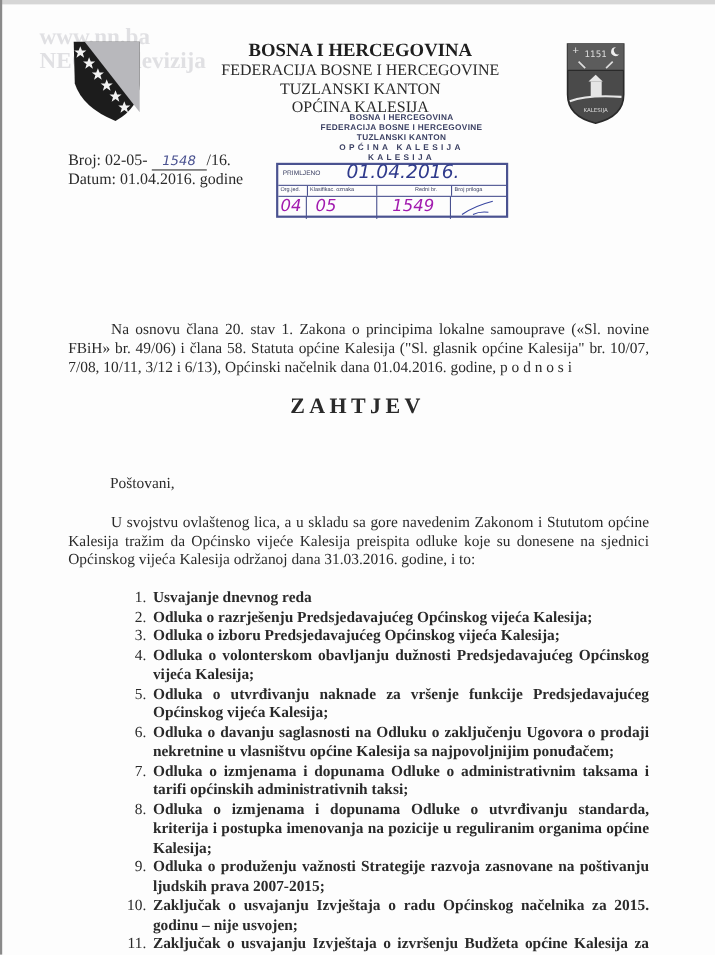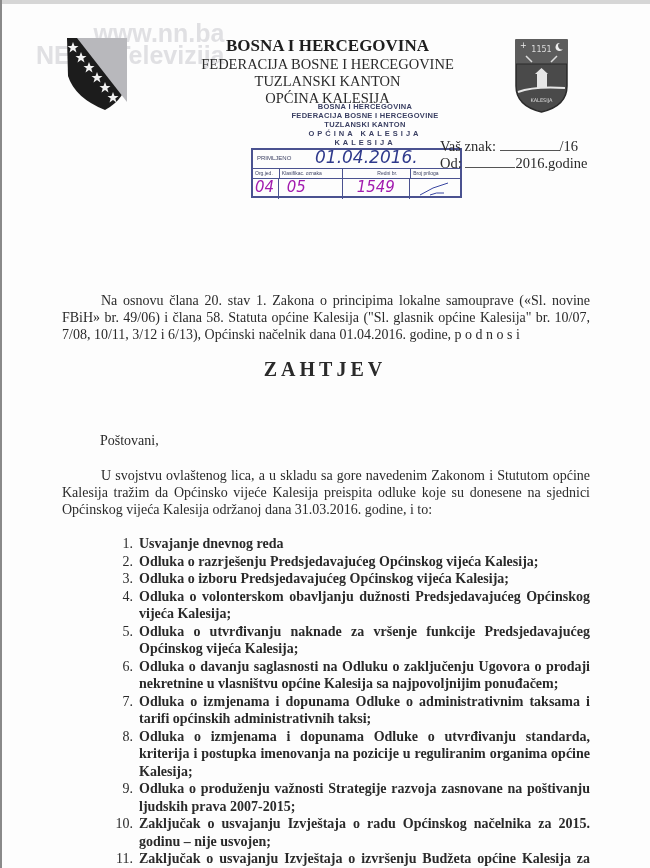--- a/index.html
+++ b/index.html
@@ -9,22 +9,22 @@
     font-family: "Liberation Serif", "DejaVu Serif", serif;
     color: #2a2a2a;
     position: relative;
   }
   .topbar { position: absolute; left: 0; top: 0; width: 650px; height: 4px; background: #d6d6d6; }
   .leftedge { position: absolute; left: 0; top: 0; width: 2px; height: 868px; background: #8a8a8a; }
   .page { position: absolute; left: 0; top: 0; width: 650px; height: 868px; }
 
   .watermark {
     position: absolute; left: 36px; top: 22px;
-    font-family: Liberation Sans, sans-serif;
-    font-weight: bold; color: rgba(200,200,205,0.55); font-size: 25px; line-height: 22px; text-align: right;
+    font-family: Liberation Serif, serif;
+    font-weight: bold; color: rgba(200,200,205,0.55); font-size: 21px; line-height: 22px;
   }
   .coat-bih { position: absolute; left: 65px; top: 36px; width: 64px; width: 64px; height: 76px; }
   .coat-kal { position: absolute; left: 514px; top: 38px; width: 55px; height: 76px; }
 
   .header-block { position: absolute; left: 185px; top: 36px; width: 285px; text-align: center; }
   .header-block .country { font-weight: bold; font-size: 17px; line-height: 20px; color: #1e1e1e; }
   .header-block .line { font-size: 14.5px; line-height: 17px; }
 
   .stamp-text {
     position: absolute; left: 280px; top: 102px; width: 170px; text-align: center;
@@ -142,31 +142,28 @@
           <span class="hw2" style="left:-18px">1549</span>
         </div>
       <div class="c4">
         <svg width="50" height="20">
             <path d="M10 16 Q22 8 38 4 M20 16 Q26 13 34 14" stroke="#3744a0" stroke-width="1" fill="none"></path>
           </svg>
       </div>
     </div>
   </div>
 
-
-  <div class="ref-right">
+  <div class="ref-left">
     <div>
-      <span>Vaš znak:</span>
-      <span class="blank" style="width:60px"></span><span>/16</span>
-    </div>
-    <div>
-      <span>Od:</span>
-      <span class="blank" style="width:50px"></span><span>2016.godine</span>
-    </div>
-  </div>
+      <span>Broj: 02-05-</span>
+      <span class="hwnum">1548</span><span>/16.</span>
+    </div>
+    <div>Datum: 01.04.2016. godine</div>
+  </div>
+
 
 
   <div class="body-text indent" style="top:292px">Na osnovu  člana 20. stav 1. Zakona o principima lokalne samouprave («Sl. novine FBiH» br. 49/06) i člana 58. Statuta općine Kalesija ("Sl. glasnik općine Kalesija" br. 10/07, 7/08, 10/11, 3/12 i 6/13), Općinski načelnik dana 01.04.2016. godine, p o d n o s i</div>
 
   <div class="title">ZAHTJEV</div>
 
 
   <div class="greeting">Poštovani,</div>
 
   <div class="body-text indent" style="top:467px">U svojstvu ovlaštenog lica, a u skladu sa gore navedenim Zakonom i Stututom općine Kalesija tražim da Općinsko vijeće Kalesija preispita odluke koje su donesene na sjednici Općinskog vijeća Kalesija održanoj dana 31.03.2016. godine, i to:</div>

